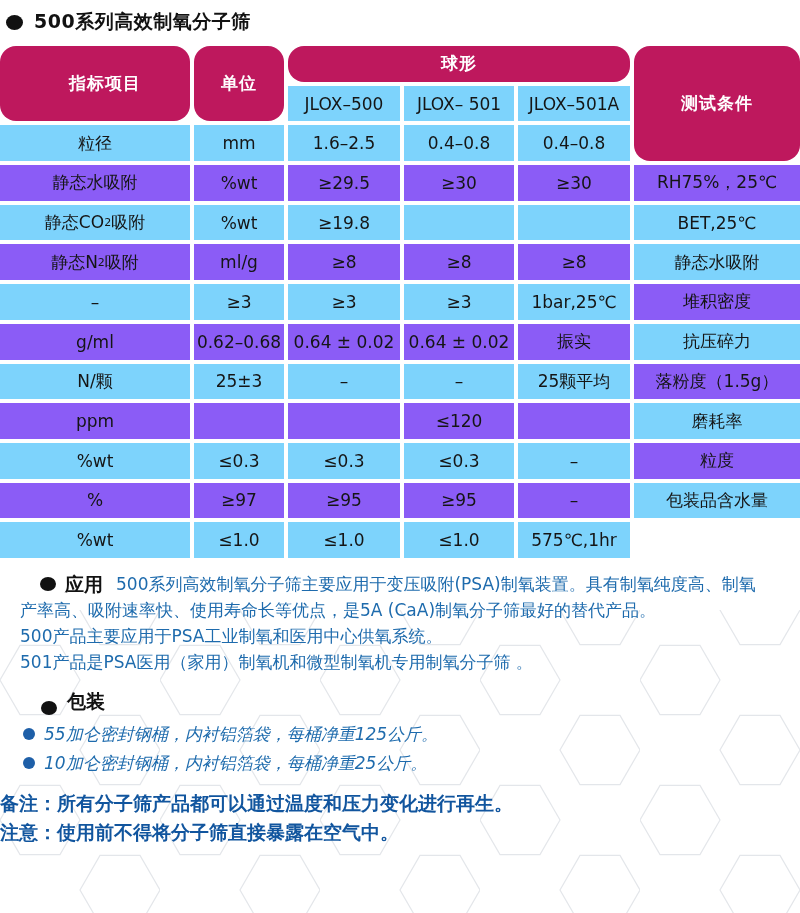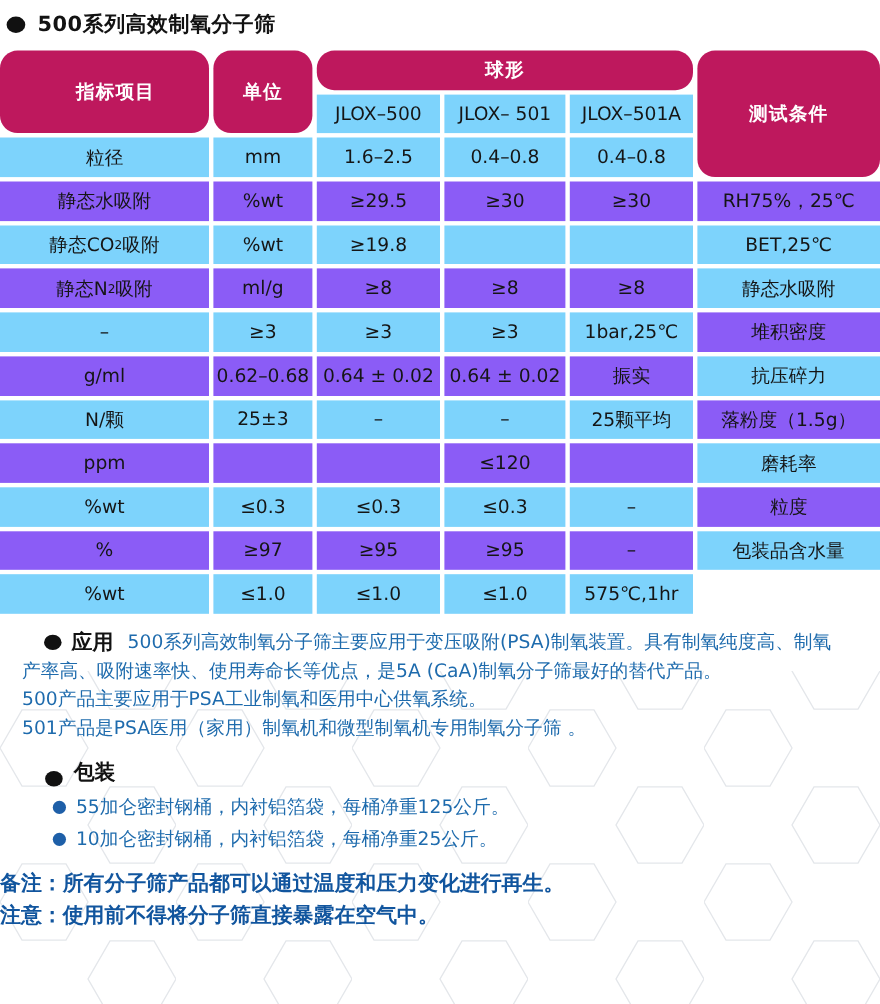--- a/index.html
+++ b/index.html
@@ -44,22 +44,22 @@
   .app-head { display:flex; align-items:center; gap:9px; padding-left:40px; }
   .dot-black-sm { width:16px; height:14px; border-radius:50%; background:#111; flex:0 0 auto; }
   .app-title { font-size:19px; font-weight:bold; color:#121212; }
   .app-head-text { margin-left:4px; }
   .app-line { padding-left:20px; }
 
   
   .pack { margin-top:14px; }
   .pack-head { display:flex; align-items:flex-end; gap:10px; padding-left:41px; }
   .pack-title { font-size:19px; font-weight:bold; color:#121212; }
-  .pack-item { display:flex; align-items:center; gap:9px; padding-left:48px;
-               margin-top:10px; color:#1e6bad; font-size:17px; line-height:19px; }
+  .pack-item { display:flex; align-items:center; gap:9px; padding-left:23px;
+               margin-top:10px; color:#1e6bad; font-size:17px; line-height:19px;font-style:italic; }
   .dot-blue { width:12px; height:12px; border-radius:50%; background:#1e5fa8; flex:0 0 auto; }
 
   
   .notes { margin-top:16px; color:#11559e; font-weight:bold; font-size:19px; line-height:29px; }
 </style>
 </head>
 <body>
 
 <div class="page">
 

